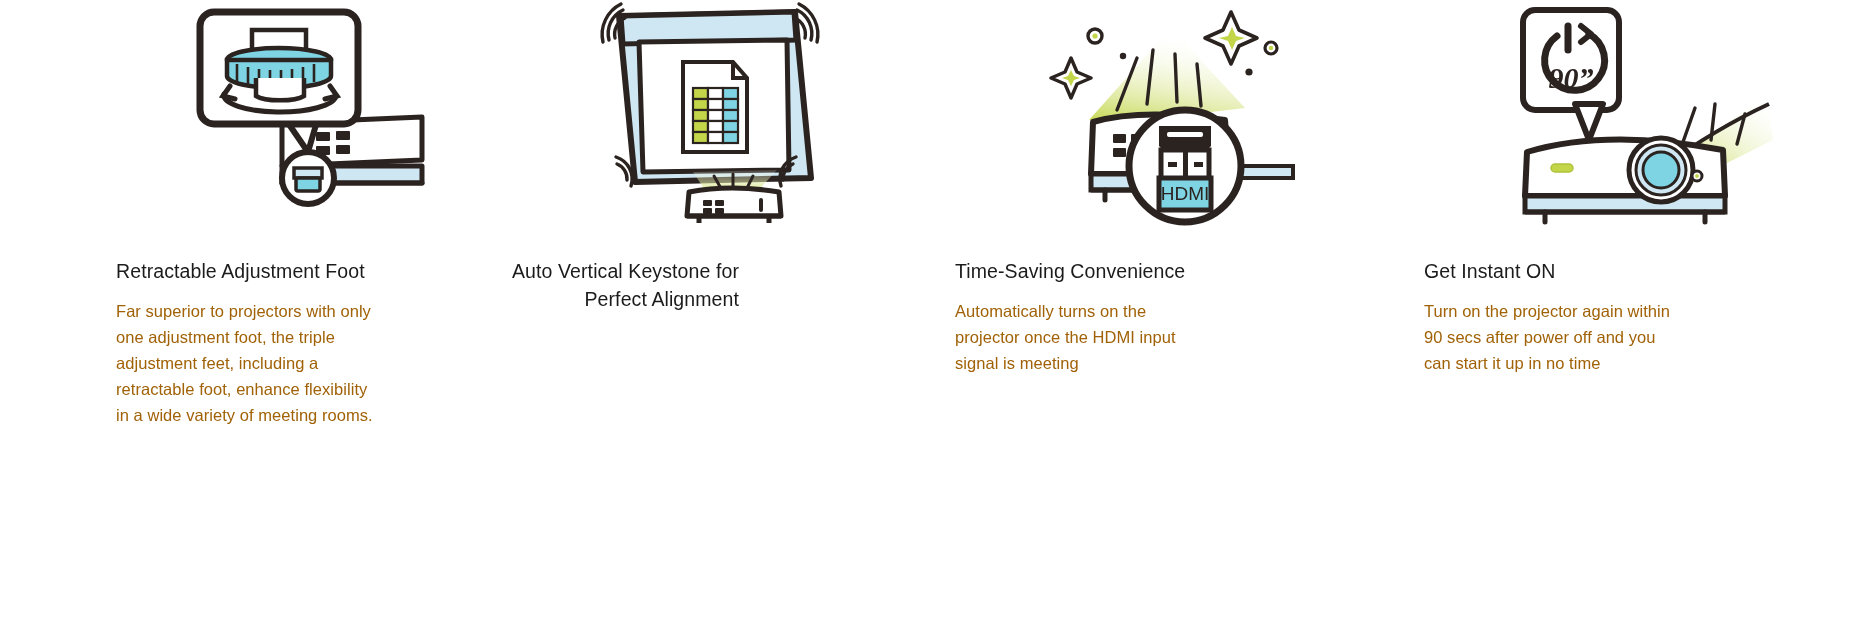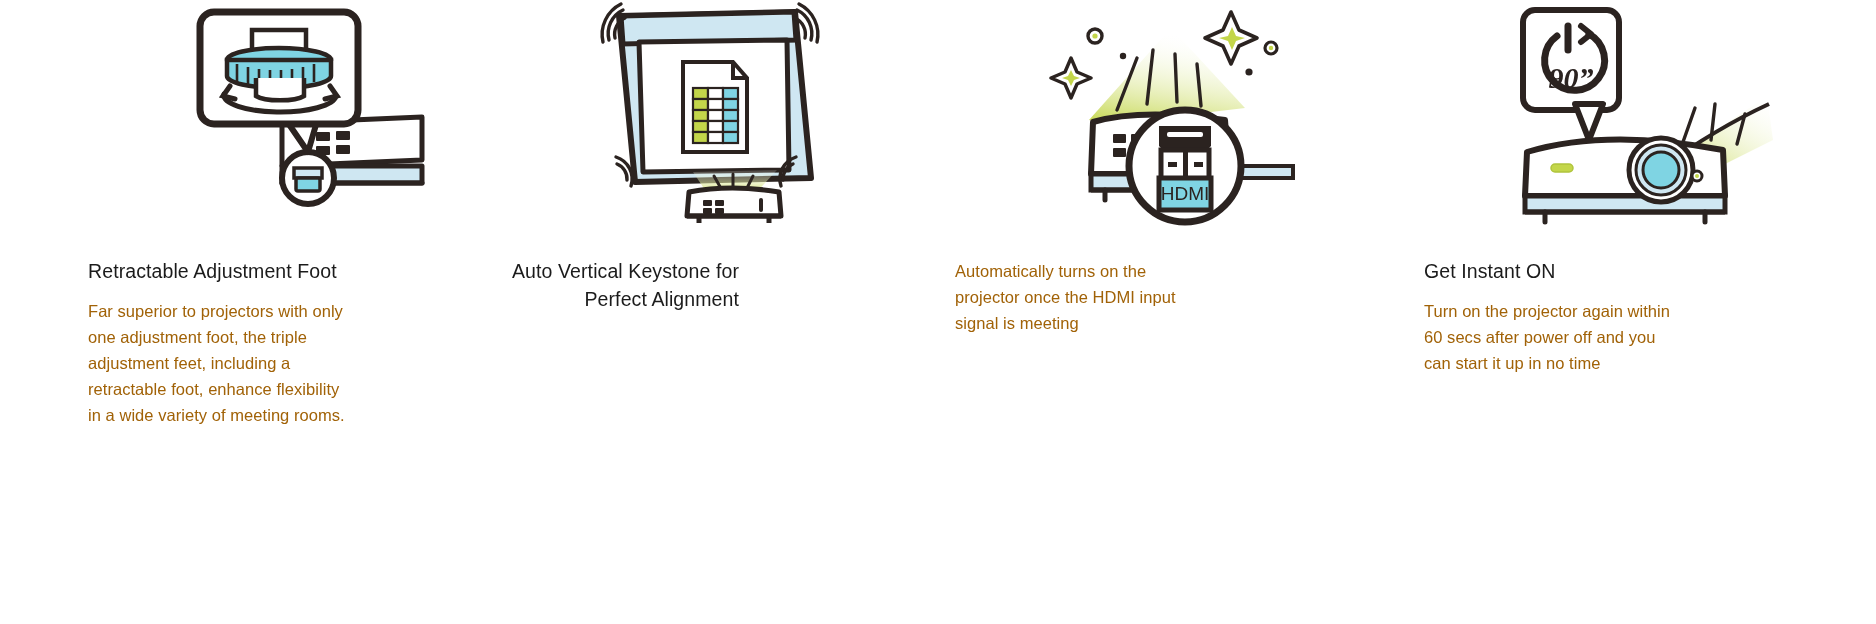--- a/index.html
+++ b/index.html
@@ -25,21 +25,21 @@
   .copy{box-sizing:border-box;padding-top:22px;}
   .f-title{
     font-size:19.5px;font-weight:400;line-height:1.42;
     color:#1b1b1b;margin:0 0 12px 0;letter-spacing:.1px;
   }
   .f-body{
     font-size:16.5px;font-weight:400;line-height:1.58;
     color:#a16207;margin:0;letter-spacing:.05px;
   }
   
-  .c1 .copy{padding-left:88px;padding-right:18px;}
+  .c1 .copy{padding-left:116px;padding-right:18px;}
   .c1 .art{padding-left:150px;}
   .c2 .copy{padding-left:18px;padding-right:40px;text-align:right;}
   .c2 .art{padding-left:10px;}
   .c3 .copy{padding-left:17px;padding-right:40px;}
   .c3 .art{padding-left:12px;}
   .c4 .copy{padding-left:17px;padding-right:40px;}
   .c4 .art{padding-left:8px;}
   .c2 .f-body,.c3 .f-body,.c4 .f-body{max-width:250px;}
   .c1 .f-body{max-width:262px;}
   .c2 .f-title{max-width:252px;}
@@ -240,20 +240,21 @@
           <rect x="112" y="150" width="48" height="30" fill="#ffffff" stroke="#2b2320" stroke-width="5"></rect>
           <rect x="134" y="150" width="5" height="30" fill="#2b2320"></rect>
           <rect x="119" y="162" width="9" height="5" fill="#2b2320"></rect>
           <rect x="145" y="162" width="9" height="5" fill="#2b2320"></rect>
           <rect x="110" y="178" width="52" height="32" fill="#7fd4e3" stroke="#2b2320" stroke-width="5"></rect>
           <text x="136" y="200" text-anchor="middle" font-family="Liberation Sans, sans-serif" font-size="19" fill="#2b2320">HDMI</text>
         </g>
       </svg>
     </div>
     <div class="copy">
+      <h3 class="f-title">Time-Saving Convenience</h3>
       <p class="f-body">Automatically turns on the projector once the HDMI input signal is meeting</p>
     </div>
   </div>
 
   <div class="feature-col c4">
     <div class="art">
       <svg width="270" height="230" viewBox="0 0 270 230">
         <defs>
           <linearGradient id="beam4" x1="0.1" y1="1" x2="0.9" y2="0">
             <stop offset="0" stop-color="#c3d64a"></stop>
@@ -292,17 +293,17 @@
           <circle cx="150" cy="170" r="32" fill="#ffffff" stroke="#2b2320" stroke-width="5"></circle>
           <circle cx="150" cy="170" r="25" fill="#cfe7f2" stroke="#2b2320" stroke-width="3"></circle>
           <circle cx="150" cy="170" r="18" fill="#7fd4e3" stroke="#2b2320" stroke-width="3"></circle>
         </g>
         <circle cx="186" cy="176" r="5" fill="#ffffff" stroke="#2b2320" stroke-width="3"></circle>
         <circle cx="186" cy="176" r="2" fill="#c3d64a"></circle>
       </svg>
     </div>
     <div class="copy">
       <h3 class="f-title">Get Instant ON</h3>
-      <p class="f-body">Turn on the projector again within 60 secs after power off and you can start it up in no time</p>
+      <p class="f-body">Turn on the projector again within 90 secs after power off and you can start it up in no time</p>
     </div>
   </div>
 
 </div>
 
 </body></html>

